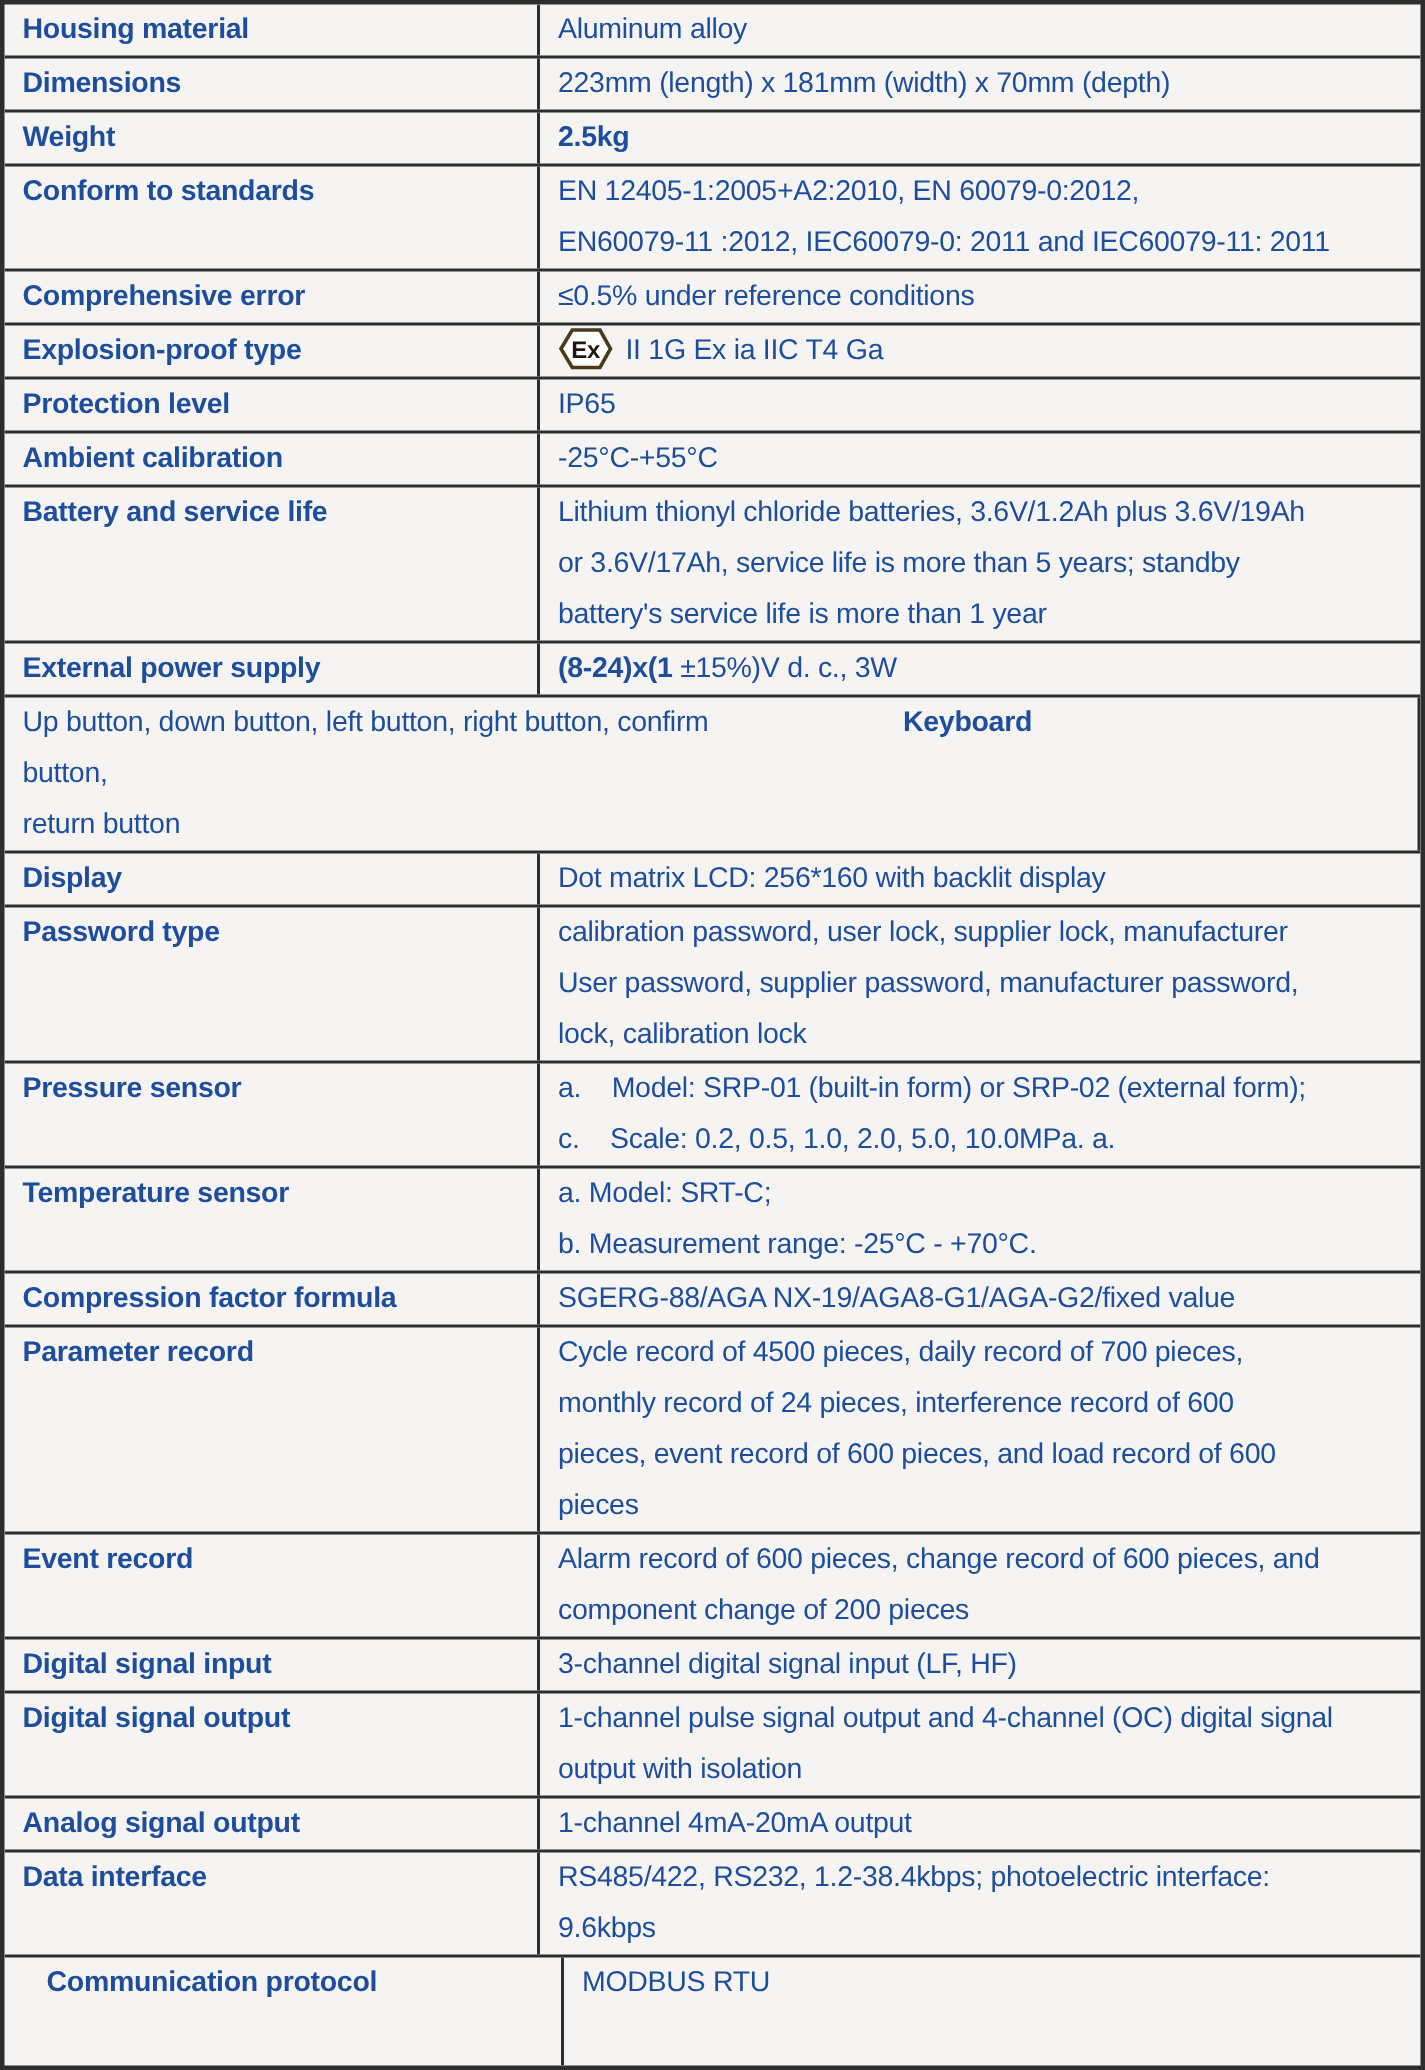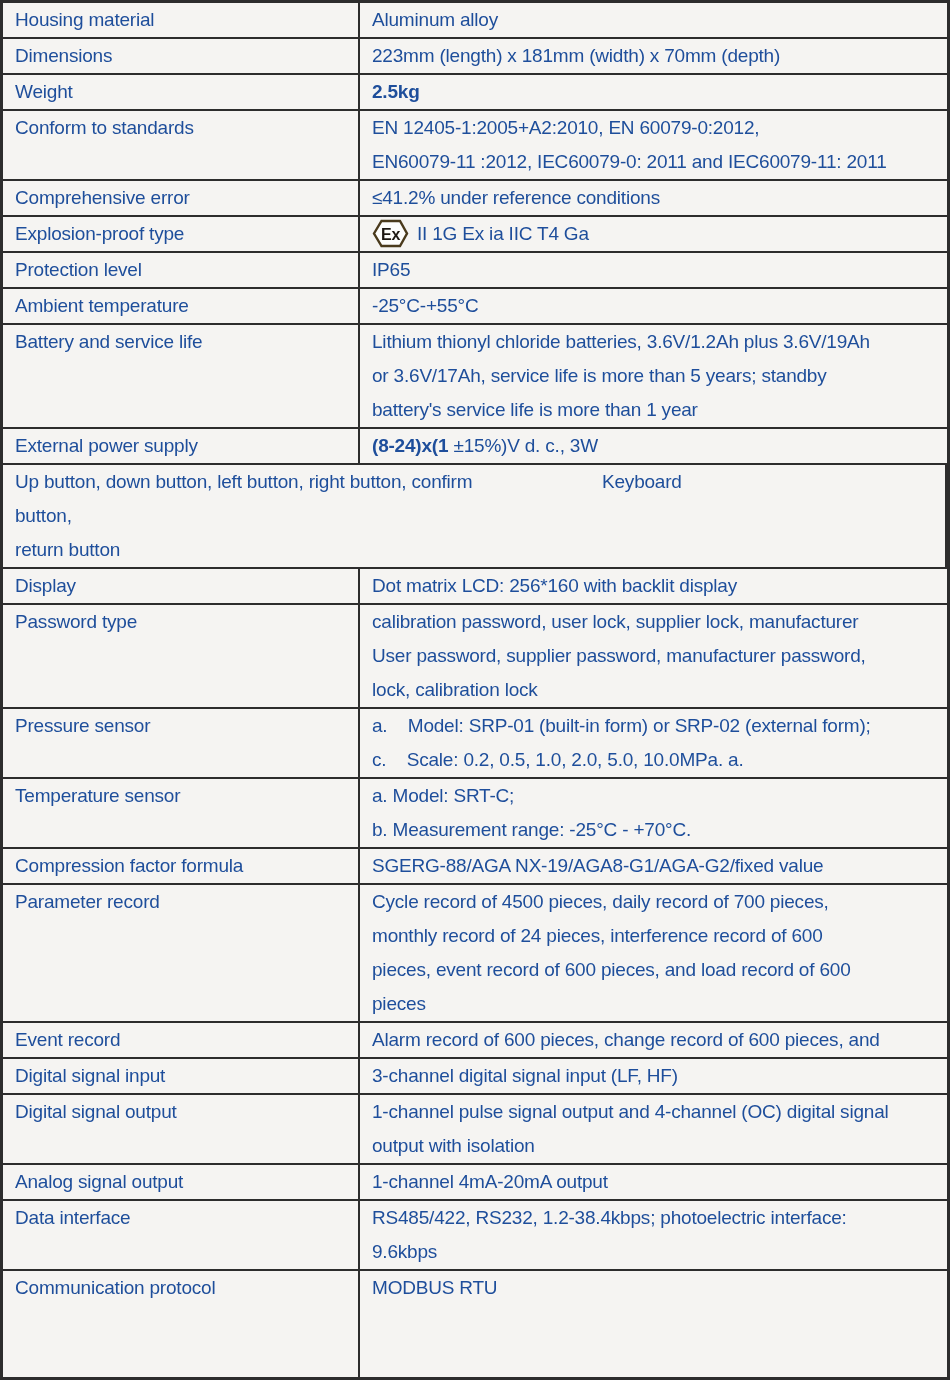--- a/index.html
+++ b/index.html
@@ -19,20 +19,21 @@
     overflow: hidden;
   }
   .row {
     display: flex;
     flex: 0 0 auto;
     border-bottom: 2px solid #2d2d2d;
   }
   .row:last-child {
     border-bottom: none;
     flex: 1 0 auto;
+    padding-left: 16px;
   }
   .cell {
     box-sizing: border-box;
     padding: 0 8px 0 12px;
     color: #1e4e9b;
     font-size: 19px;
     letter-spacing: -0.2px;
   }
   .label-cell {
     width: 357px;
@@ -49,20 +50,21 @@
     white-space: pre;
     overflow: visible;
   }
   .seg.bold {
     font-weight: 700;
   }
   .label-text {
     display: inline-block;
     line-height: 34px;
     white-space: pre;
+    font-weight: bold;
   }
   .ex-icon {
     display: inline-block;
     vertical-align: middle;
     margin-right: 8px;
     margin-top: -3px;
   }
 </style>
 </head>
 <body>
@@ -89,40 +91,40 @@
     <div class="row">
       <div class="cell label-cell"><span class="label-text">Conform to standards</span></div>
       <div class="cell value-cell">
         <div class="line"><span class="seg">EN 12405-1:2005+A2:2010, EN 60079-0:2012,</span></div>
         <div class="line"><span class="seg">EN60079-11 :2012, IEC60079-0: 2011 and IEC60079-11: 2011</span></div>
       </div>
     </div>
     <div class="row">
       <div class="cell label-cell"><span class="label-text">Comprehensive error</span></div>
       <div class="cell value-cell">
-        <div class="line"><span class="seg">≤41.2% under reference conditions</span></div>
+        <div class="line"><span class="seg">≤0.5% under reference conditions</span></div>
       </div>
     </div>
     <div class="row">
       <div class="cell label-cell"><span class="label-text">Explosion-proof type</span></div>
       <div class="cell value-cell">
         <div class="line"><svg width="37" height="29" viewBox="0 0 37 29" class="ex-icon">
             <polygon points="2,14.5 9.5,2 28,2 35,14.5 28,27 9.5,27" fill="#fdfdfc" stroke="#4a3a1c" stroke-width="2.4" stroke-linejoin="miter"></polygon>
             <text x="18.5" y="20.5" text-anchor="middle" font-size="16" font-weight="bold" fill="#1c1712" font-family="&quot;Liberation Sans&quot;, sans-serif">Ex</text>
           </svg><span class="seg">II 1G Ex ia IIC T4 Ga</span></div>
       </div>
     </div>
     <div class="row">
       <div class="cell label-cell"><span class="label-text">Protection level</span></div>
       <div class="cell value-cell">
         <div class="line"><span class="seg">IP65</span></div>
       </div>
     </div>
     <div class="row">
-      <div class="cell label-cell"><span class="label-text">Ambient temperature</span></div>
+      <div class="cell label-cell"><span class="label-text">Ambient calibration</span></div>
       <div class="cell value-cell">
         <div class="line"><span class="seg">-25°C-+55°C</span></div>
       </div>
     </div>
     <div class="row">
       <div class="cell label-cell"><span class="label-text">Battery and service life</span></div>
       <div class="cell value-cell">
         <div class="line"><span class="seg">Lithium thionyl chloride batteries, 3.6V/1.2Ah plus 3.6V/19Ah</span></div>
         <div class="line"><span class="seg">or 3.6V/17Ah, service life is more than 5 years; standby</span></div>
         <div class="line"><span class="seg">battery's service life is more than 1 year</span></div>
@@ -182,20 +184,21 @@
         <div class="line"><span class="seg">Cycle record of 4500 pieces, daily record of 700 pieces,</span></div>
         <div class="line"><span class="seg">monthly record of 24 pieces, interference record of 600</span></div>
         <div class="line"><span class="seg">pieces, event record of 600 pieces, and load record of 600</span></div>
         <div class="line"><span class="seg">pieces</span></div>
       </div>
     </div>
     <div class="row">
       <div class="cell label-cell"><span class="label-text">Event record</span></div>
       <div class="cell value-cell">
         <div class="line"><span class="seg">Alarm record of 600 pieces, change record of 600 pieces, and</span></div>
+        <div class="line"><span class="seg">component change of 200 pieces</span></div>
       </div>
     </div>
     <div class="row">
       <div class="cell label-cell"><span class="label-text">Digital signal input</span></div>
       <div class="cell value-cell">
         <div class="line"><span class="seg">3-channel digital signal input (LF, HF)</span></div>
       </div>
     </div>
     <div class="row">
       <div class="cell label-cell"><span class="label-text">Digital signal output</span></div>

